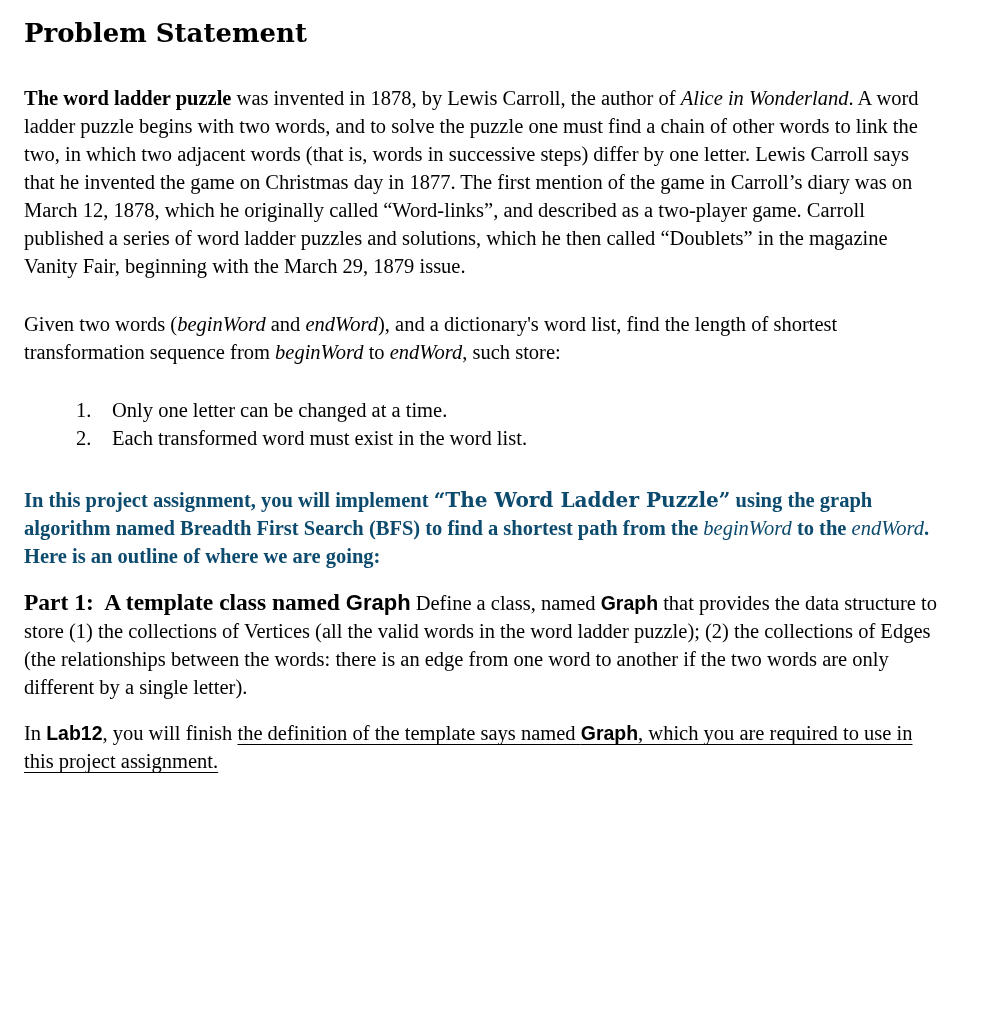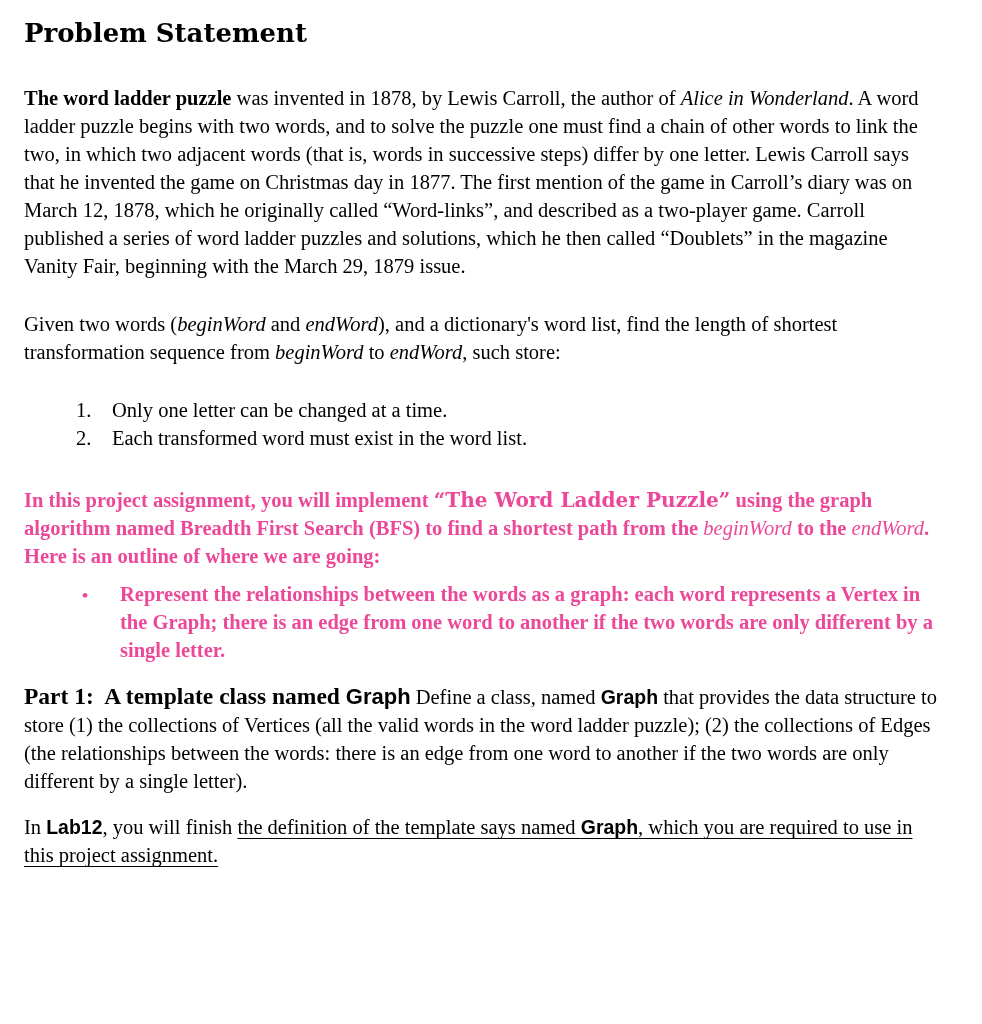--- a/index.html
+++ b/index.html
@@ -36,21 +36,21 @@
     font-family: Liberation Sans, sans-serif;
     font-weight: bold;
     font-size: 0.95em;
   }
   .slab {
     font-family: "DejaVu Serif", serif;
     font-weight: bold;
     font-size: 0.98em;
   }
   .keep-spaces { white-space: pre-wrap; }
-  .purple { color: #ec4899; }
+  .purple { color: #0c4a6e; }
   .u {
     text-decoration: underline;
     text-underline-offset: 4px;
     text-decoration-thickness: 1px;
   }
   
   ol.rules {
     margin: 0 0 34px 0;
     padding: 0 0 0 52px;
     counter-reset: rule;
@@ -107,20 +107,19 @@
   <p><span>Given two words (</span><span class="i">beginWord</span><span> and </span><span class="i">endWord</span><span>), and a dictionary's word list, find the length of shortest transformation sequence from </span><span class="i">beginWord</span><span> to </span><span class="i">endWord</span><span>, such store:</span></p>
 
   <ol class="rules">
     <li>Only one letter can be changed at a time.</li>
     <li>Each transformed word must exist in the word list.</li>
   </ol>
 
   <p class="purple b assignment-intro"><span>In this project assignment, you will implement </span><span class="slab">“The Word Ladder Puzzle”</span><span> using the graph algorithm named Breadth First Search (BFS) to find a shortest path from the </span><span class="bi">beginWord</span><span> to the </span><span class="bi">endWord</span><span>. Here is an outline of where we are going:</span></p>
 
   <ul class="goals purple">
-    <li>Represent the relationships between the words as a graph: each word represents a Vertex in the Graph; there is an edge from one word to another if the two words are only different by a single letter.</li>
   </ul>
 
   <p class="part1"><span class="part1-heading"><span class="keep-spaces">Part 1:  A template class named </span><span class="mono">Graph</span></span><span> Define a class, named </span><span class="mono">Graph</span><span> that provides the data structure to store (1) the collections of Vertices (all the valid words in the word ladder puzzle); (2) the collections of Edges (the relationships between the words: there is an edge from one word to another if the two words are only different by a single letter).</span></p>
 
   <p class="lab-note"><span>In </span><span class="mono">Lab12</span><span>, you will finish </span><span class="u">the definition of the template says named </span><span class="u mono">Graph</span><span class="u">, which you are required to use in this project assignment.</span></p>
 
 </div>
 
 </body></html>

